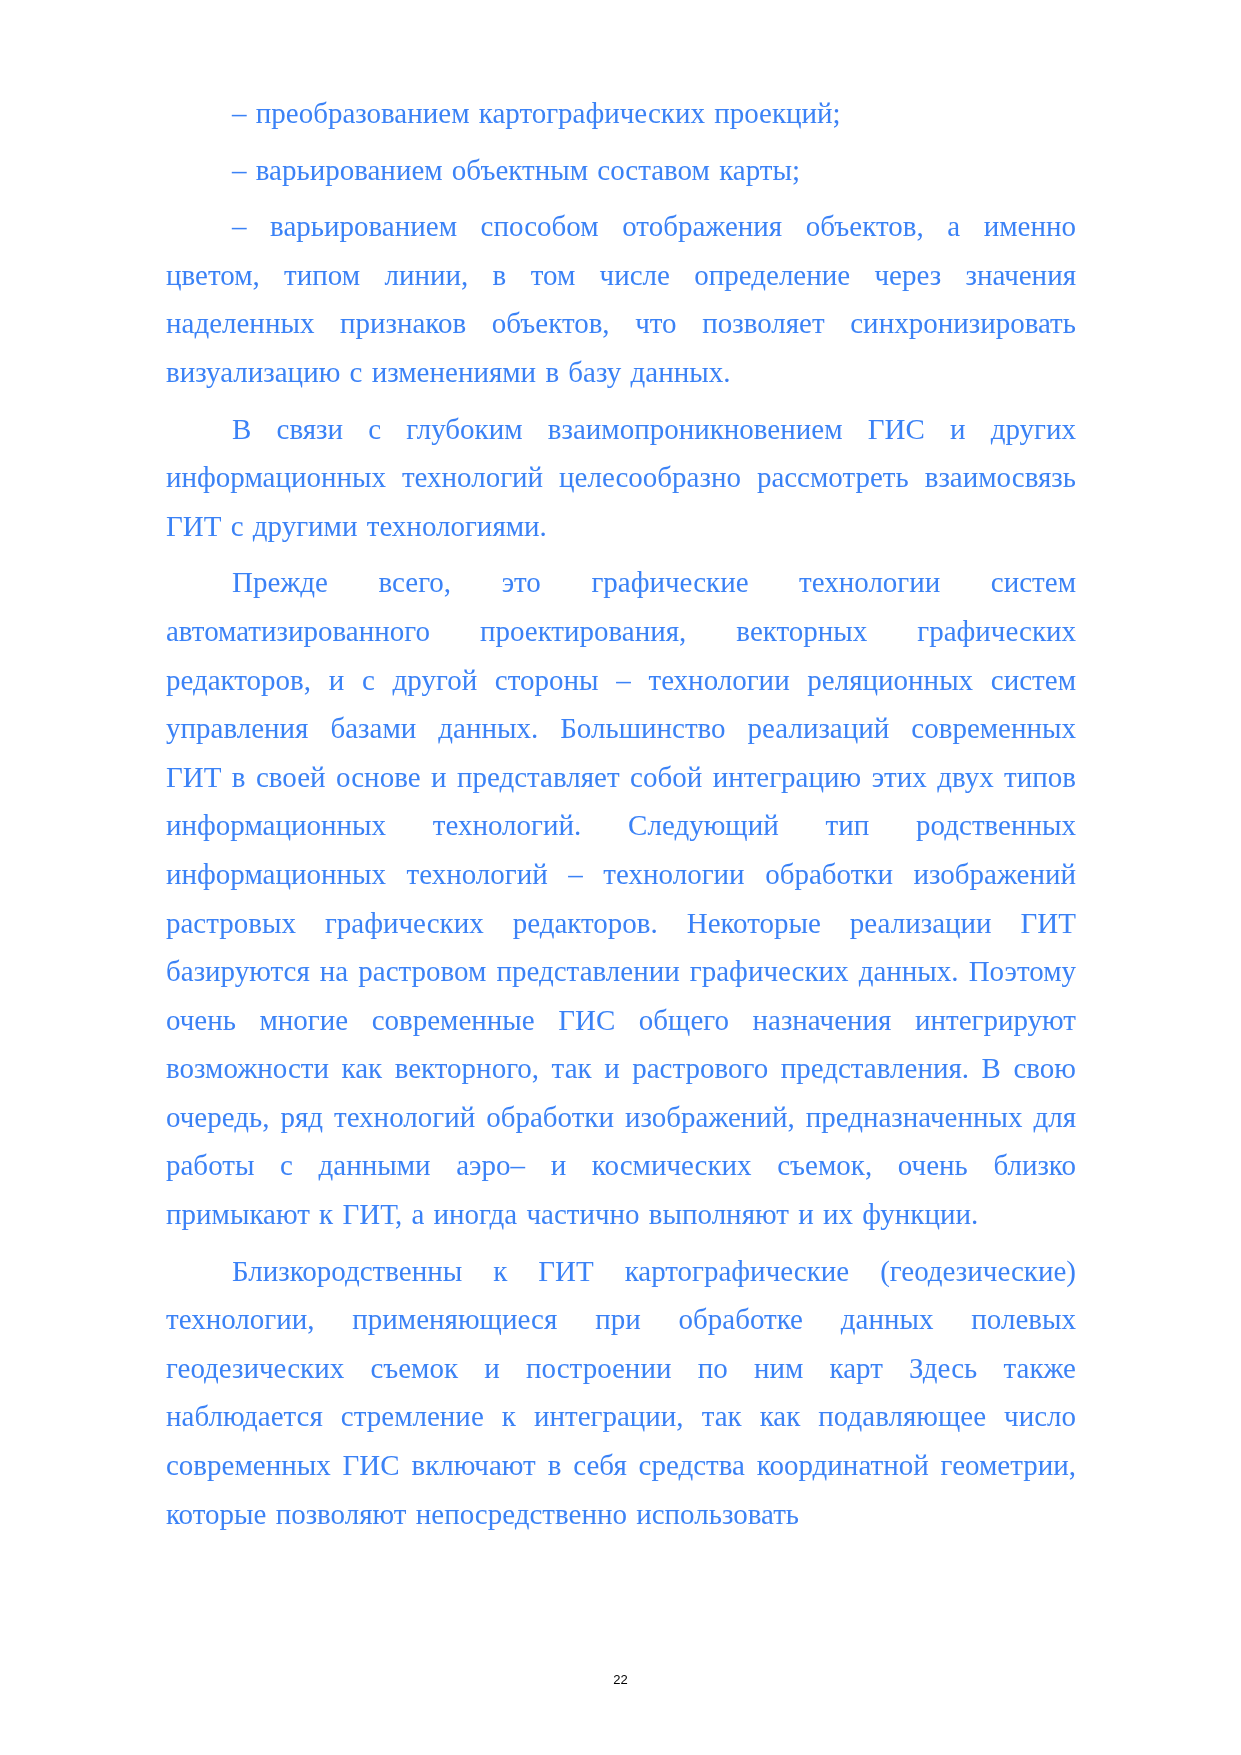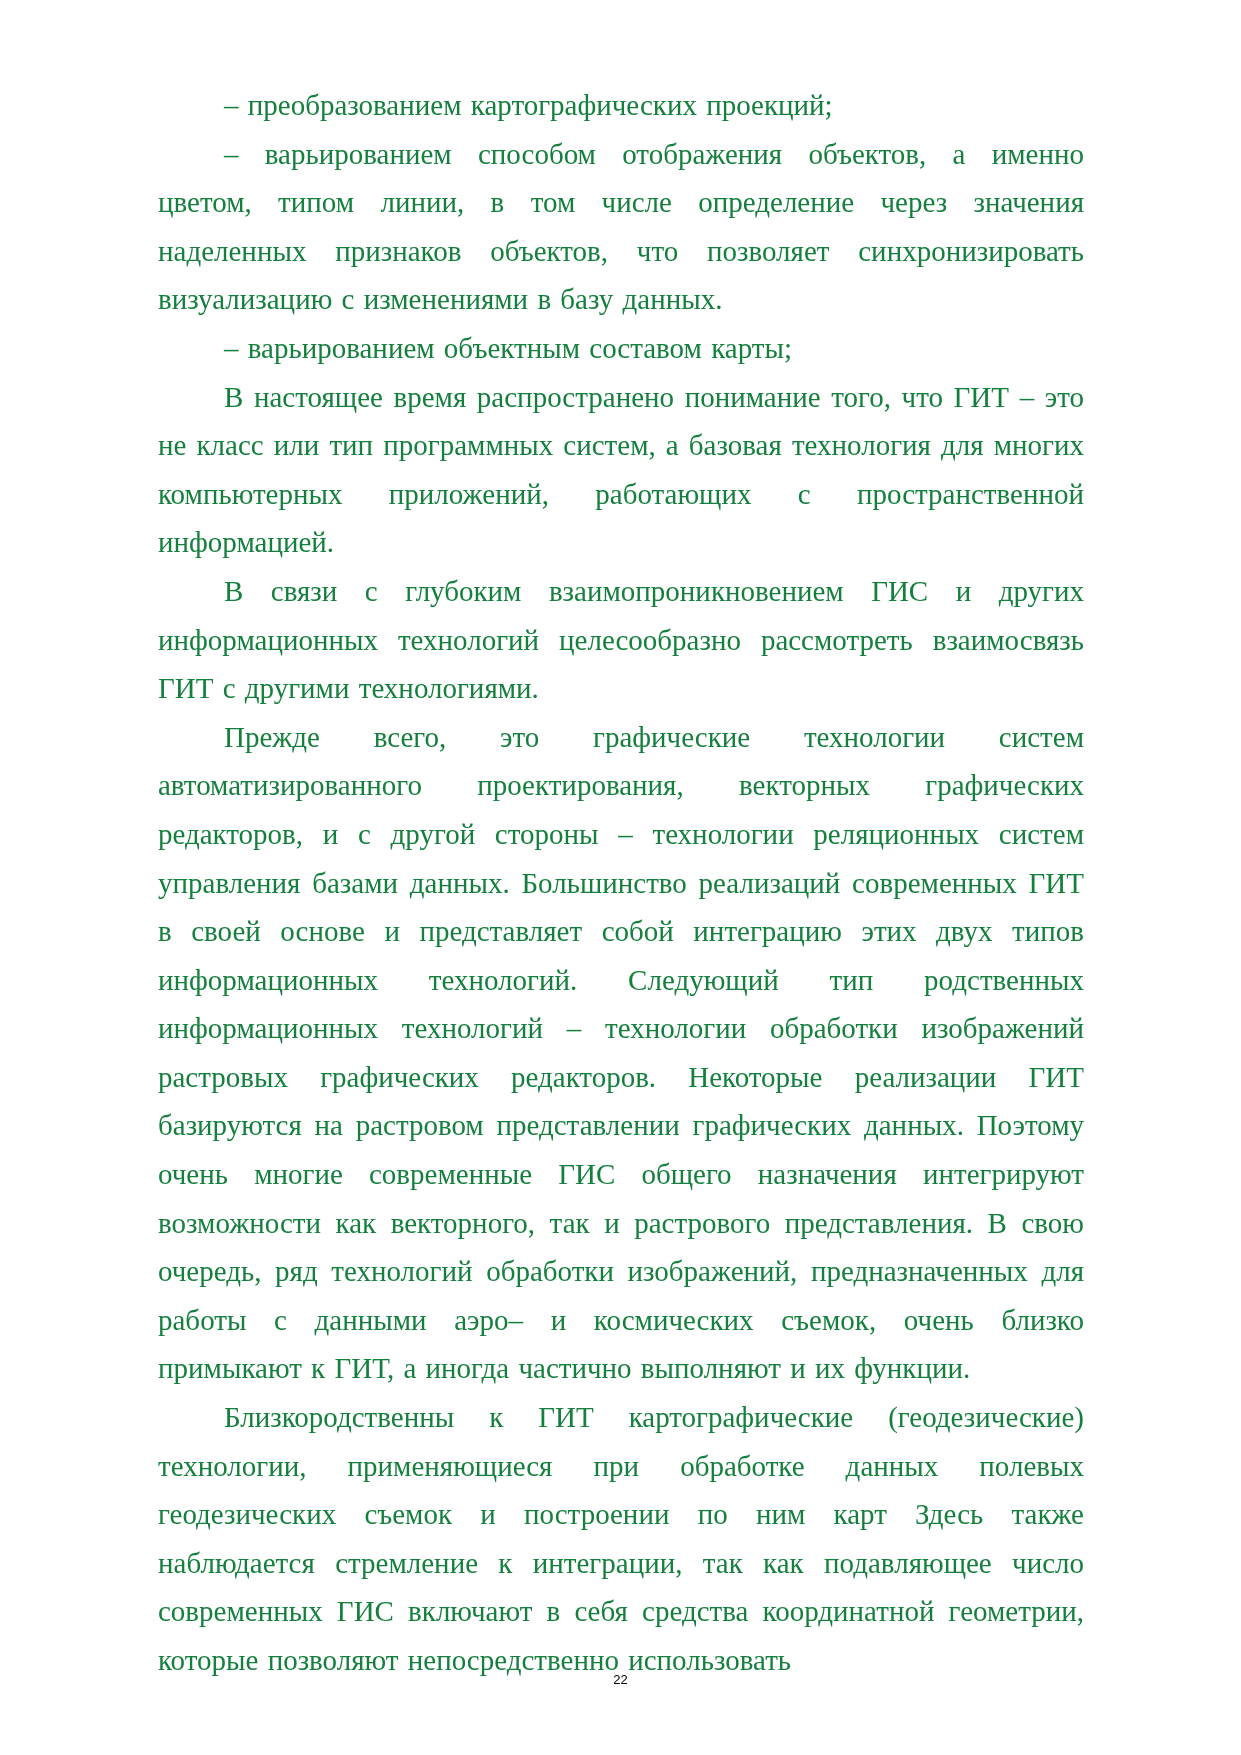--- a/index.html
+++ b/index.html
@@ -16,46 +16,45 @@
     overflow: hidden;
     font-family: "Liberation Serif", "DejaVu Serif", serif;
   }
   .content {
     position: absolute;
     left: 158px;
     top: 81px;
     width: 926px;
   }
   .content p {
-    margin: 0;
+    margin: 8px;
     font-size: 29px;
     line-height: 48.6px;
     text-align: justify;
     text-indent: 66px;
     word-spacing: 2px;
-    color: #15803d;
+    color: #3b82f6;
   }
   .page-number {
     position: absolute;
     left: 0;
     width: 100%;
     top: 1672px;
     text-align: center;
     font-family: "Liberation Sans", "DejaVu Sans", sans-serif;
     font-size: 13px;
     color: #000000;
   }
 </style>
 </head>
 <body>
 
 <div class="page">
   <div class="content">
     <p>– преобразованием картографических проекций;</p>
+    <p>– варьированием объектным составом карты;</p>
     <p>– варьированием способом отображения объектов, а именно цветом, типом линии, в том числе определение через значения наделенных признаков объектов, что позволяет синхронизировать визуализацию с изменениями в базу данных.</p>
-    <p>– варьированием объектным составом карты;</p>
-    <p>В настоящее время распространено понимание того, что ГИТ – это не класс или тип программных систем, а базовая технология для многих компьютерных приложений, работающих с пространственной информацией.</p>
     <p>В связи с глубоким взаимопроникновением ГИС и других информационных технологий целесообразно рассмотреть взаимосвязь ГИТ с другими технологиями.</p>
     <p>Прежде всего, это графические технологии систем автоматизированного проектирования, векторных графических редакторов, и с другой стороны – технологии реляционных систем управления базами  данных. Большинство реализаций современных ГИТ в своей основе и представляет собой интеграцию этих двух типов информационных технологий. Следующий тип родственных информационных технологий – технологии обработки изображений растровых графических редакторов.  Некоторые реализации ГИТ базируются на растровом представлении графических данных. Поэтому очень многие современные ГИС общего назначения интегрируют возможности как векторного, так и растрового представления. В свою очередь, ряд технологий обработки изображений, предназначенных для работы с данными аэро– и космических съемок, очень близко примыкают к ГИТ, а иногда частично выполняют и их функции.</p>
     <p>Близкородственны к ГИТ картографические (геодезические) технологии, применяющиеся при обработке данных полевых геодезических съемок и построении по ним карт  Здесь также наблюдается стремление к интеграции, так как подавляющее число современных ГИС включают в себя средства координатной геометрии, которые позволяют непосредственно использовать</p>
   </div>
   <div class="page-number">22</div>
 </div>
 
 </body></html>

